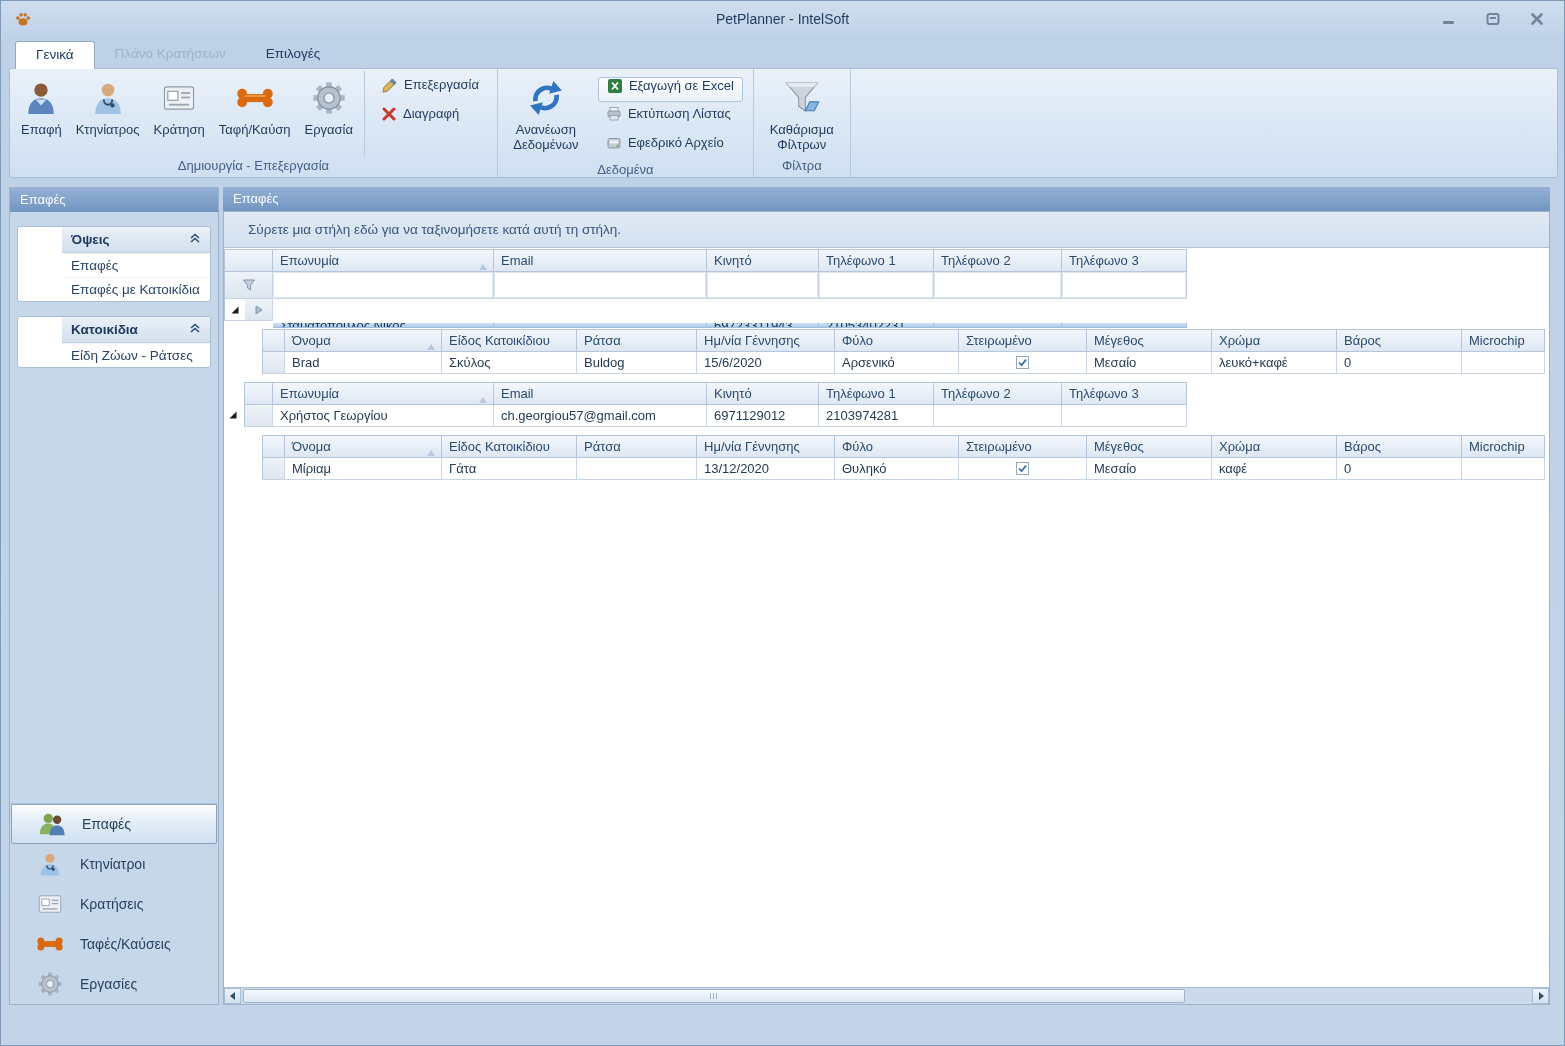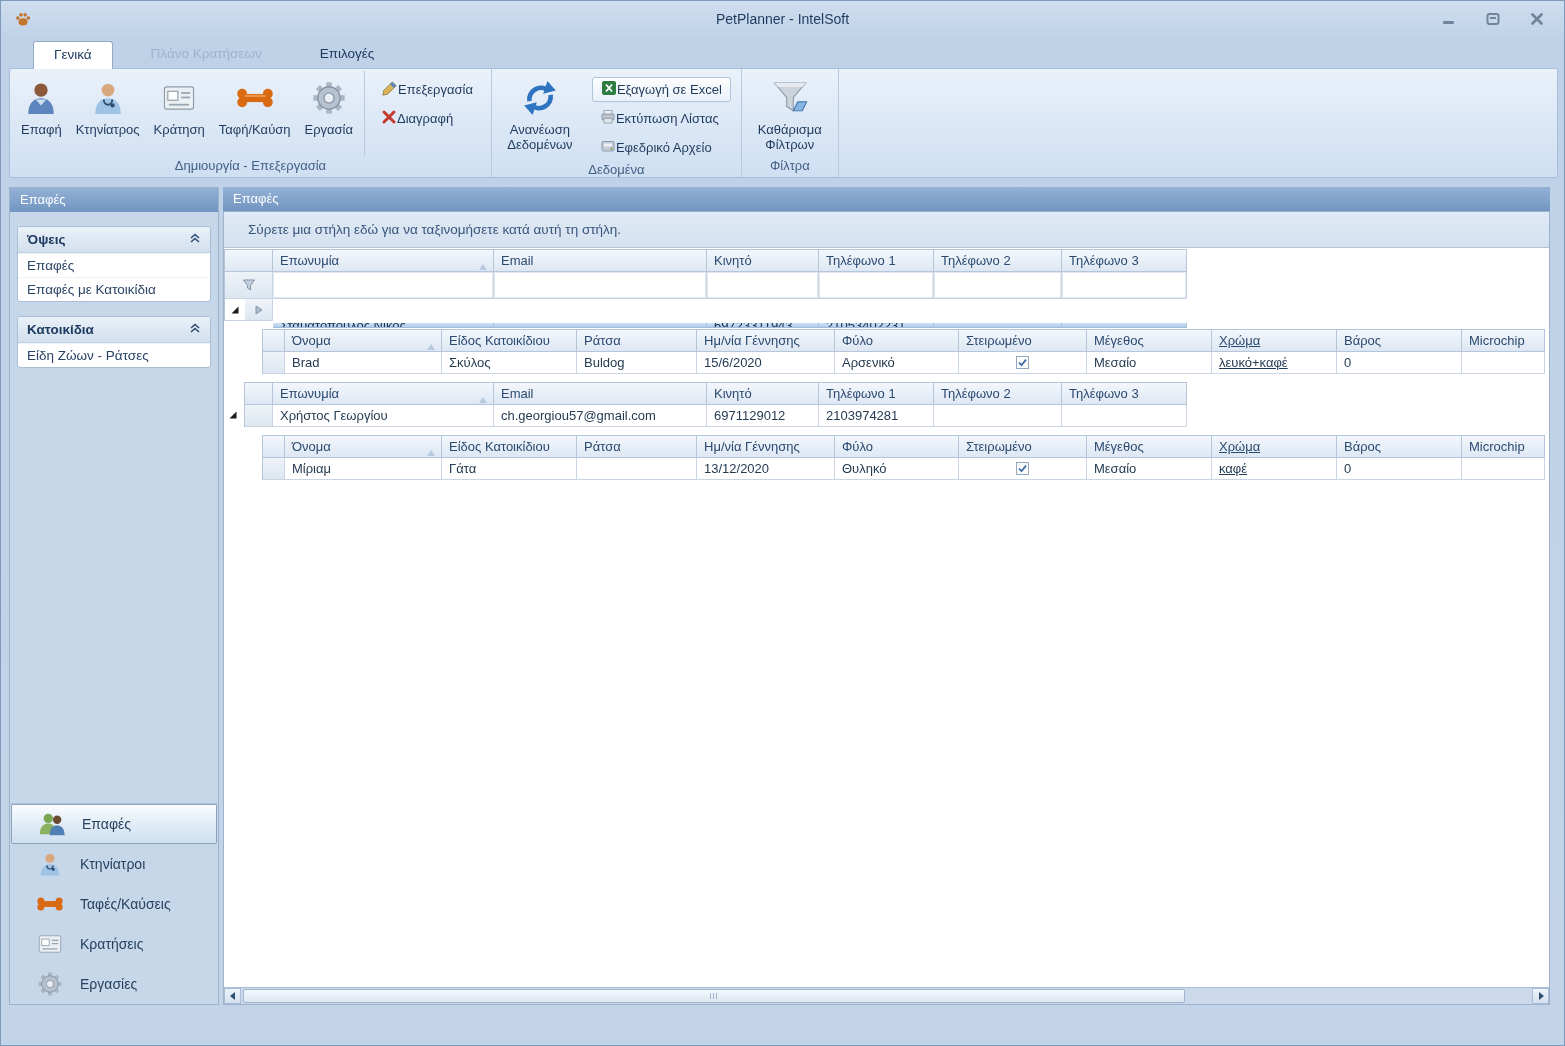--- a/index.html
+++ b/index.html
@@ -11,49 +11,49 @@
     border:1px solid #7f99b8; overflow:hidden;
     color:#20456e;
   }
   
   .titlebar { position:absolute; top:0; left:0; right:0; height:38px; }
   .app-icon { position:absolute; left:13px; top:9px; }
   .title { position:absolute; left:0; right:0; top:10px; text-align:center; font-size:14px; color:#1f3a5f; }
   .win-controls { position:absolute; right:16px; top:10px; display:flex; gap:22px; }
   .win-btn { width:22px; height:16px; display:flex; align-items:center; justify-content:center; cursor:default; }
   
-  .tabrow { position:absolute; top:40px; left:32px; height:28px; display:flex; z-index:3;gap:18px; }
+  .tabrow { position:absolute; top:40px; left:14px; height:28px; display:flex; z-index:3; }
   .tab { padding:5px 20px 6px; font-size:13.5px; color:#1e3b60; }
   .tab.active { background:#fff; border:1px solid #93a9c4; border-bottom:none; border-radius:3px 3px 0 0; }
   .tab.disabled { color:#9fb2ca; }
   
   .ribbon {
     position:absolute; top:67px; left:8px; width:1549px; height:110px;
     background:linear-gradient(#eaf1fa,#d9e6f5 60%,#cfdff2);
     border:1px solid #a9bed8; border-radius:2px; display:flex; z-index:2;
   }
   .rgroup { display:flex; flex-direction:column; border-right:1px solid #b9cadf; }
   .rbuttons { flex:1; display:flex; align-items:stretch; padding:2px 4px 0 4px; }
   .rcaption { height:21px; text-align:center; font-size:13px; color:#446084; padding-top:2px; }
   .bigbtn { display:flex; flex-direction:column; align-items:center; justify-content:flex-start; padding:5px 7px 2px; font-size:13px; color:#1f3a5c; border-radius:3px; }
   .bigbtn .bicon { height:44px; display:flex; align-items:center; justify-content:center; }
   .bigbtn .blabel { text-align:center; line-height:15px; margin-top:2px; }
   .bigbtn.narrow { width:88px; }
   .smallstack { display:flex; flex-direction:column; gap:4px; padding:6px 6px 0 8px; border-left:1px solid #b9cadf; margin-left:4px; }
   .smallstack.noborder { border-left:none; margin-left:0; }
-  .smallbtn { display:flex; align-items:center; height:25px; padding:0 8px; font-size:13px; color:#1f3a5c; border-radius:3px; }
+  .smallbtn { display:flex; align-items:flex-start; gap:6px; height:25px; padding:0 8px; font-size:13px; color:#1f3a5c; border-radius:3px; }
   .smallbtn.framed { border:1px solid #b0c4dc; background:linear-gradient(#fdfefe,#e9f1f9); }
   
   .sidebar {
     position:absolute; left:8px; top:186px; width:210px; bottom:40px;
     background:#c7d7ea; border:1px solid #9db2cb; display:flex; flex-direction:column;
   }
   .panel-caption { height:24px; background:linear-gradient(#94b1d5,#7195c1); color:#fff; font-size:13px; padding:4px 10px; flex:none; }
   .side-groups { padding:14px 7px 0; display:flex; flex-direction:column; gap:14px; }
-  .group-box { background:#fff; border:1px solid #a9bdd4; border-radius:3px; overflow:hidden; }
+  .group-box { background:#fff; border:1px solid #a9bdd4; border-radius:3px; overflow:hidden;padding-left:44px; }
   .gb-header { background:linear-gradient(#eaf1f8,#d2dfee); padding:5px 9px; font-weight:bold; font-size:13.5px; color:#1d3a60; display:flex; justify-content:space-between; align-items:center; border-bottom:1px solid #c2d0e0; }
   .gb-item { padding:4px 9px; font-size:13.5px; color:#2a4466; border-top:1px solid #eef3f8; }
   .navsec { margin-top:auto; border-top:1px solid #aec1d6; }
   .nav-header { text-align:center; padding:10px 0 9px; color:#27425f; font-size:14px; }
   .nav-item { height:40px; display:flex; align-items:center; gap:15px; padding-left:25px; color:#27425f; font-size:14px; }
   .nav-item .nicon { width:30px; display:flex; justify-content:center; }
   .nav-item.selected { background:linear-gradient(#fbfdff,#e3edf7 45%,#cfe0f0); border:1px solid #8ba2bd; border-radius:2px; margin:0 1px; }
   
   .main { position:absolute; left:222px; top:186px; width:1327px; bottom:40px; }
   .gridwrap { position:absolute; top:24px; left:0; right:0; bottom:0; border:1px solid #9db2cb; background:#fff; }
@@ -66,21 +66,21 @@
   .cell.h { background:linear-gradient(#f3f7fc,#dde7f3); border-right:1px solid #b6c6da; border-bottom:1px solid #b6c6da; color:#2b4a70; justify-content:flex-start; position:relative; }
   .cell.h .sortglyph { position:absolute; right:6px; top:8px; }
   .cell.ind { background:linear-gradient(#eef3f8,#dde6f0); justify-content:center; padding:0; }
   .cell.fcell { background:#fff; box-shadow:inset 0 0 0 1px #dfe8f1; }
   .trow.sel .cell.data { background:linear-gradient(#cde0f4,#b2ceec); border-right-color:#a3c0dd; border-bottom-color:#9fbcd9; color:#17324e;margin-top:24px; }
   .ce { width:20px; flex:none; } .ci { width:28px; flex:none; } .chd { width:48px; flex:none; }
   .c0 { width:221px; flex:none; } .c1 { width:213px; flex:none; } .c2 { width:112px; flex:none; }
   .c3 { width:115px; flex:none; } .c4 { width:128px; flex:none; } .c5 { width:125px; flex:none; }
   .pi { width:22px; flex:none; } .p0 { width:157px; flex:none;text-align:right; } .p1 { width:135px; flex:none; }
   .p2 { width:120px; flex:none; } .p3 { width:138px; flex:none; } .p4 { width:124px; flex:none; }
-  .p5 { width:128px; flex:none; } .p6 { width:125px; flex:none; } .p7 { width:125px; flex:none;text-decoration:underline; }
+  .p5 { width:128px; flex:none; } .p6 { width:125px; flex:none; } .p7 { width:125px; flex:none; }
   .p8 { width:125px; flex:none; } .p9 { width:83px; flex:none; }
   .detail { margin:8px 0 8px 38px; }
   .band2 { position:relative; margin-top:8px; }
   .band2 .tbl { margin-left:20px; }
   .expmark { display:flex; align-items:center; justify-content:center; }
   .cell.expcell { border-right:none; border-bottom-color:#c9d5e3; background:#fff; justify-content:center; padding:0; }
   .checkcell { justify-content:center; }
   
   .hscroll { position:absolute; left:0; right:0; bottom:0; height:17px; background:#ccd9ea; border-top:1px solid #aabfd6; display:flex; align-items:stretch; }
   .sbtn { width:17px; flex:none; display:flex; align-items:center; justify-content:center; background:linear-gradient(#eff4fa,#d3e0ef); border:1px solid #a9bed6; }
@@ -335,43 +335,43 @@
               <circle cx="17" cy="9.5" r="6" fill="#d8a87e"></circle>
               <path d="M5 32 C5 21 11 17.3 17 17.3 C23 17.3 29 21 29 32 Z" fill="#9fc3e4"></path>
               <path d="M13 18.5 C13 25 21 25 21 18.5" stroke="#2e4d6e" stroke-width="1.7" fill="none"></path>
               <circle cx="21.3" cy="24" r="2" fill="#2e4d6e"></circle>
             </svg>
         </span>
         <span>Κτηνίατροι</span>
       </div>
       <div class="nav-item">
         <span class="nicon">
+          <svg width="28" height="28" viewBox="0 0 34 34">
+              <rect x="4" y="7" width="26" height="20" rx="2" fill="#edf0f3" stroke="#8d99a8"></rect>
+              <rect x="7" y="11" width="9" height="8" fill="#fff" stroke="#8d99a8"></rect>
+              <line x1="19" y1="12.5" x2="27" y2="12.5" stroke="#9aa6b4" stroke-width="1.6"></line>
+              <line x1="19" y1="16.5" x2="27" y2="16.5" stroke="#9aa6b4" stroke-width="1.6"></line>
+              <line x1="8" y1="23" x2="26" y2="23" stroke="#9aa6b4" stroke-width="1.6"></line>
+            </svg>
+        </span>
+        <span>Κρατήσεις</span>
+      </div>
+      <div class="nav-item">
+        <span class="nicon">
           <svg width="30" height="16" viewBox="0 0 36 18">
               <g fill="#d96a12">
                 <circle cx="7" cy="5.3" r="4.2"></circle>
                 <circle cx="7" cy="12.7" r="4.2"></circle>
                 <circle cx="29" cy="5.3" r="4.2"></circle>
                 <circle cx="29" cy="12.7" r="4.2"></circle>
                 <rect x="7" y="5.5" width="22" height="7"></rect>
               </g>
             </svg>
         </span>
         <span>Ταφές/Καύσεις</span>
-      </div>
-      <div class="nav-item">
-        <span class="nicon">
-          <svg width="28" height="28" viewBox="0 0 34 34">
-              <rect x="4" y="7" width="26" height="20" rx="2" fill="#edf0f3" stroke="#8d99a8"></rect>
-              <rect x="7" y="11" width="9" height="8" fill="#fff" stroke="#8d99a8"></rect>
-              <line x1="19" y1="12.5" x2="27" y2="12.5" stroke="#9aa6b4" stroke-width="1.6"></line>
-              <line x1="19" y1="16.5" x2="27" y2="16.5" stroke="#9aa6b4" stroke-width="1.6"></line>
-              <line x1="8" y1="23" x2="26" y2="23" stroke="#9aa6b4" stroke-width="1.6"></line>
-            </svg>
-        </span>
-        <span>Κρατήσεις</span>
       </div>
       <div class="nav-item">
         <span class="nicon">
           <svg width="28" height="28" viewBox="0 0 34 34">
               <g stroke="#aab6c4" stroke-width="5">
                 <line x1="17" y1="3" x2="17" y2="31"></line>
                 <line x1="3" y1="17" x2="31" y2="17"></line>
                 <line x1="7.1" y1="7.1" x2="26.9" y2="26.9"></line>
                 <line x1="26.9" y1="7.1" x2="7.1" y2="26.9"></line>
               </g>

